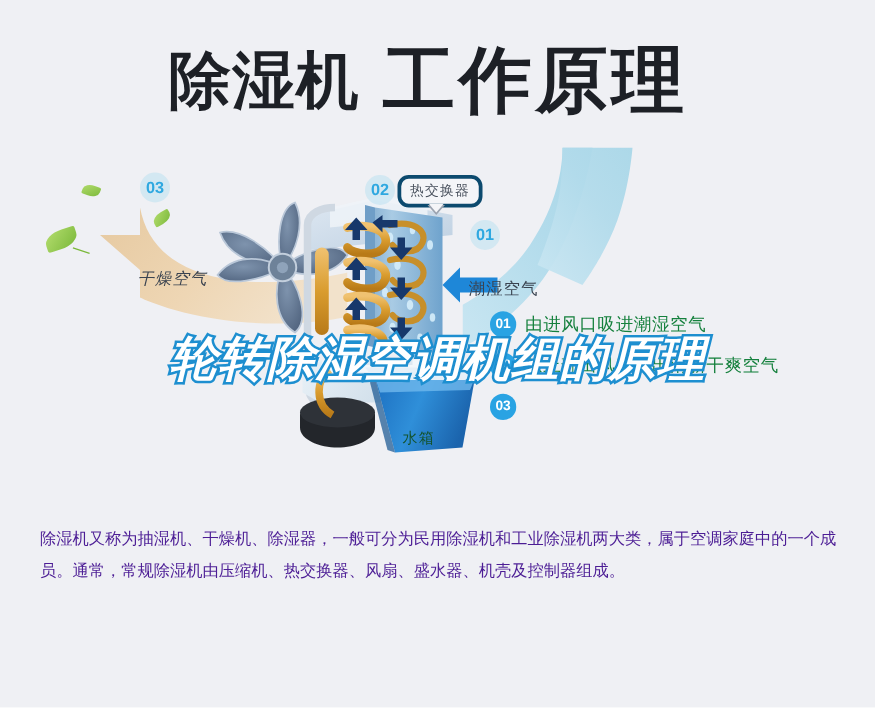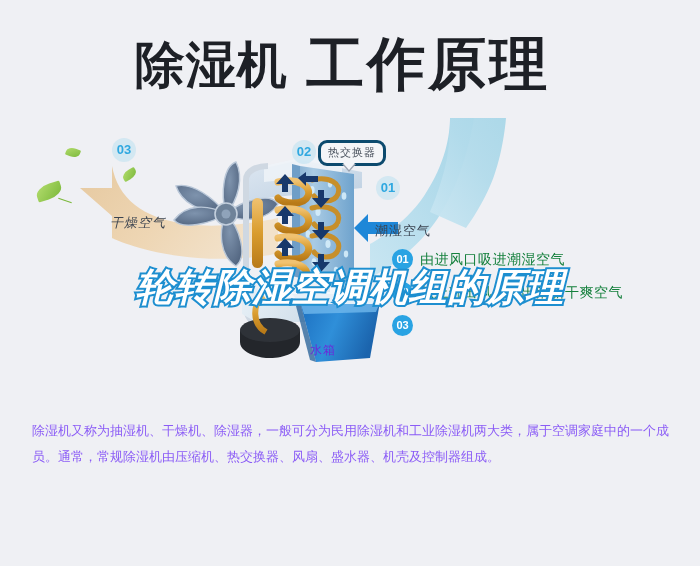--- a/index.html
+++ b/index.html
@@ -71,21 +71,21 @@
   
   .dlabel {
     position: absolute;
     font-size: 13px;
     color: #3a4350;
     white-space: nowrap;
     letter-spacing: 1px;
   }
   .dlabel.dry   { left: 110px; top: 96px; font-style: italic; }
   .dlabel.humid { left: 375px; top: 104px; }
-  .dlabel.tank  { left: 310px; top: 224px; color: #6d28d9; font-size: 12px; }
+  .dlabel.tank  { left: 322px; top: 224px; color: #14532d; font-size: 12px; }
 
   
   .badge {
     position: absolute;
     width: 24px; height: 24px;
     border-radius: 50%;
     color: #2fa8e0;
     font-size: 13px;
     font-weight: bold;
     text-align: center;
@@ -175,21 +175,21 @@
     text-shadow:
       -1px -1px 0 #1e8fd0,  1px -1px 0 #1e8fd0,
       -1px  1px 0 #1e8fd0,  1px  1px 0 #1e8fd0;
   }
 
   
   .body-text {
     position: absolute;
     left: 32px; top: 418px;
     width: 648px;
-    color: #8b5cf6;
+    color: #4c1d95;
     font-size: 13px;
     line-height: 26px;
   }
   .body-text p { margin-bottom: 16px; }
   .body-text p:last-child { margin-bottom: 0; }
   .para-lead { font-weight: normal; }
 </style>
 </head>
 <body>
 

